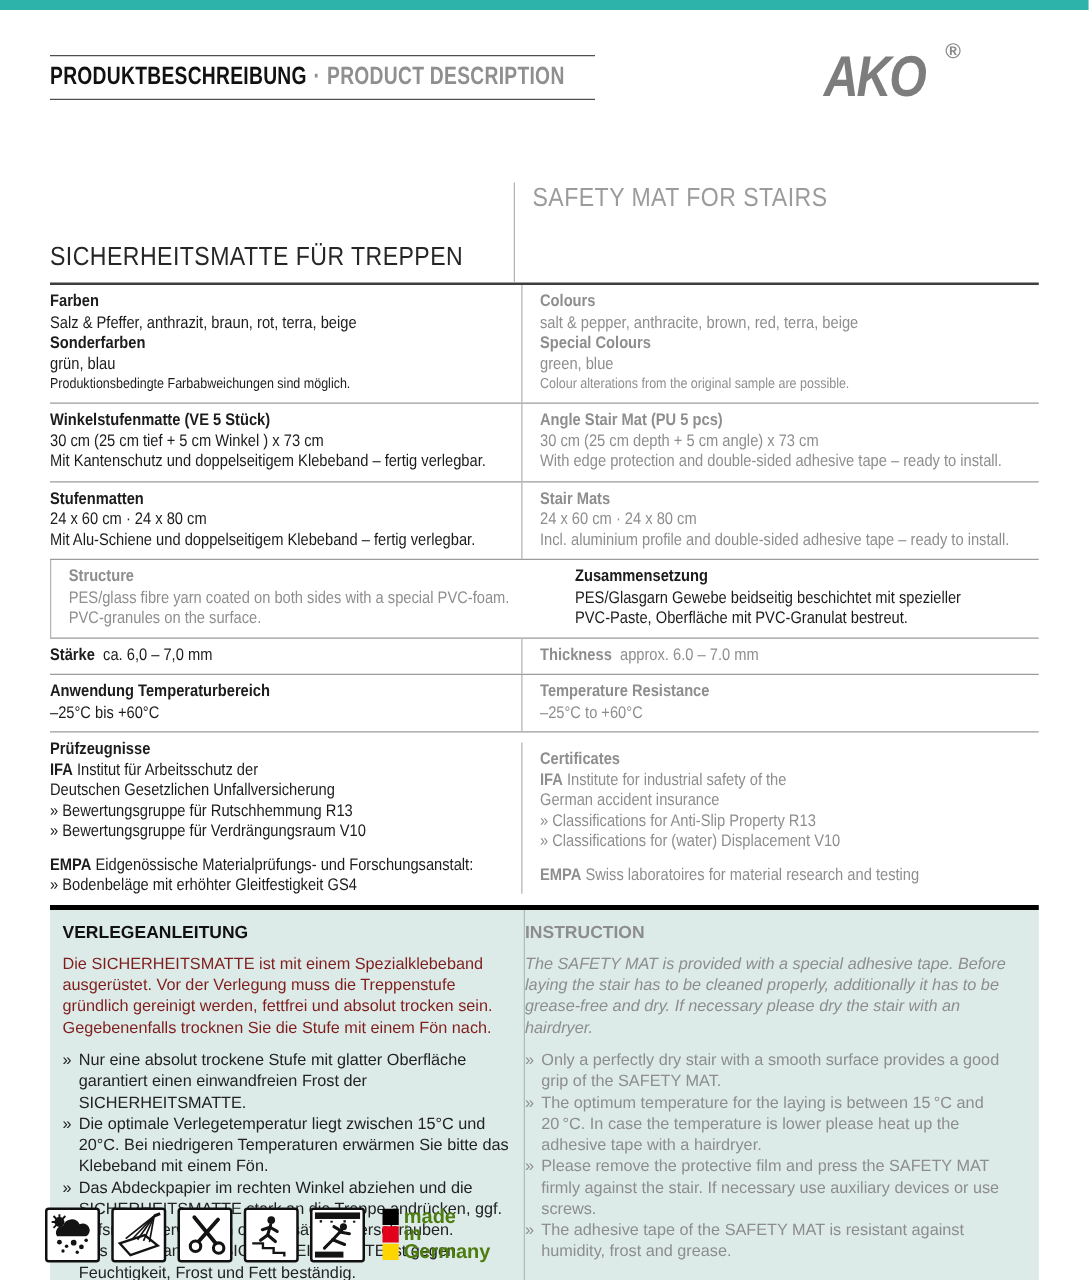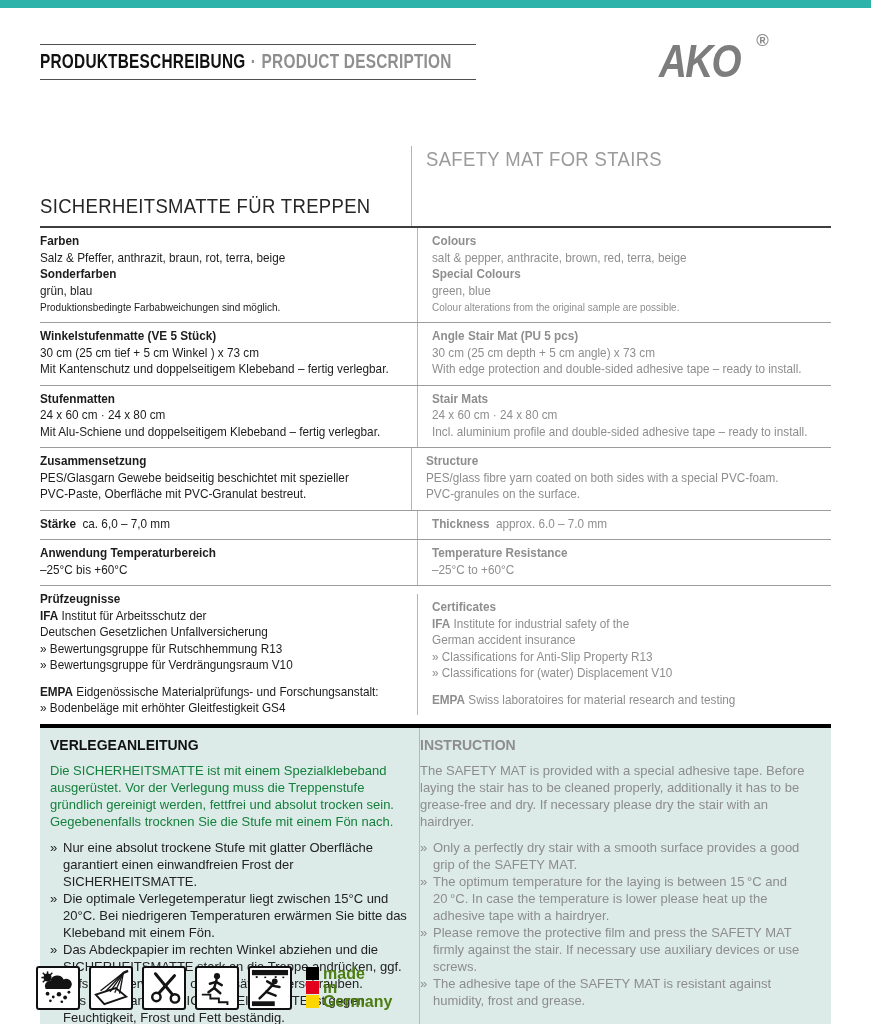--- a/index.html
+++ b/index.html
@@ -61,22 +61,22 @@
   
   .instrbox{
     display:flex;background:#dcebe8;
     border-top:4px solid #000000;border-bottom:3px double #3a3a3a;
   }
   .instrbox .icol{padding:9px 8px 13px 10px;}
   .instrbox .icol.de{width:361px;}
   .instrbox .icol.en{flex:1;border-left:1px solid #a8beba;padding-left:0;}
   .instrbox .heading{font-size:14px;font-weight:bold;margin:0 0 9px;color:#111;}
   .instrbox .icol.en .heading{color:#8d8d8d;}
-  .instrbox .intro{margin:0 0 9px;font-size:13px;line-height:17px;color:#15803d;}
-  .instrbox .icol.en .intro{color:#8d8d8d;}
+  .instrbox .intro{margin:0 0 9px;font-size:13px;line-height:17px;color:#7f1d1d;}
+  .instrbox .icol.en .intro{color:#8d8d8d;font-style:italic;}
   .bullet{display:flex;font-size:13px;line-height:17px;color:#222;}
   .icol.en .bullet{color:#8d8d8d;}
   .bullet .mk{flex:none;width:13px;}
 
   
   .footer{position:absolute;left:36px;top:966px;display:flex;align-items:flex-start;gap:9px;}
   .icon-box{
     width:44px;height:44px;box-sizing:border-box;border:2px solid #101010;border-radius:3px;
     background:#fff;display:flex;align-items:center;justify-content:center;
   }
@@ -145,29 +145,29 @@
           <div class="cline"><span>24 x 60 cm · 24 x 80 cm</span></div>
           <div class="cline"><span>Mit Alu-Schiene und doppelseitigem Klebeband – fertig verlegbar.</span></div>
         </div>
         <div class="col en">
           <div class="cline"><span class="b">Stair Mats</span></div>
           <div class="cline"><span>24 x 60 cm · 24 x 80 cm</span></div>
           <div class="cline"><span>Incl. aluminium profile and double-sided adhesive tape – ready to install.</span></div>
         </div>
       </div>
       <div class="sec">
+        <div class="col en">
+          <div class="cline"><span class="b">Structure</span></div>
+          <div class="cline"><span>PES/glass fibre yarn coated on both sides with a special PVC-foam.</span></div>
+          <div class="cline"><span>PVC-granules on the surface.</span></div>
+        </div>
         <div class="col de">
           <div class="cline"><span class="b">Zusammensetzung</span></div>
           <div class="cline"><span>PES/Glasgarn Gewebe beidseitig beschichtet mit spezieller</span></div>
           <div class="cline"><span>PVC-Paste, Oberfläche mit PVC-Granulat bestreut.</span></div>
-        </div>
-        <div class="col en">
-          <div class="cline"><span class="b">Structure</span></div>
-          <div class="cline"><span>PES/glass fibre yarn coated on both sides with a special PVC-foam.</span></div>
-          <div class="cline"><span>PVC-granules on the surface.</span></div>
         </div>
       </div>
       <div class="sec">
         <div class="col de">
           <div class="cline"><span class="b">Stärke</span><span>&nbsp; ca. 6,0 – 7,0 mm</span></div>
         </div>
         <div class="col en">
           <div class="cline"><span class="b">Thickness</span><span>&nbsp; approx. 6.0 – 7.0 mm</span></div>
         </div>
       </div>

